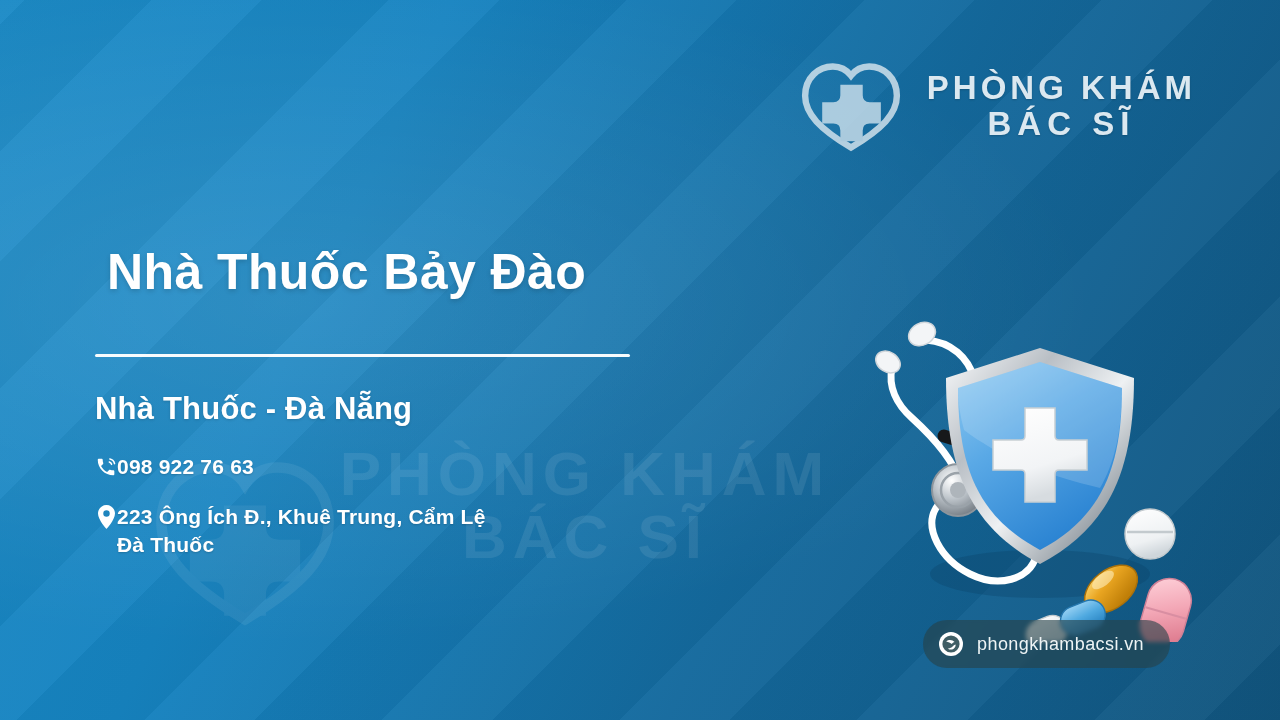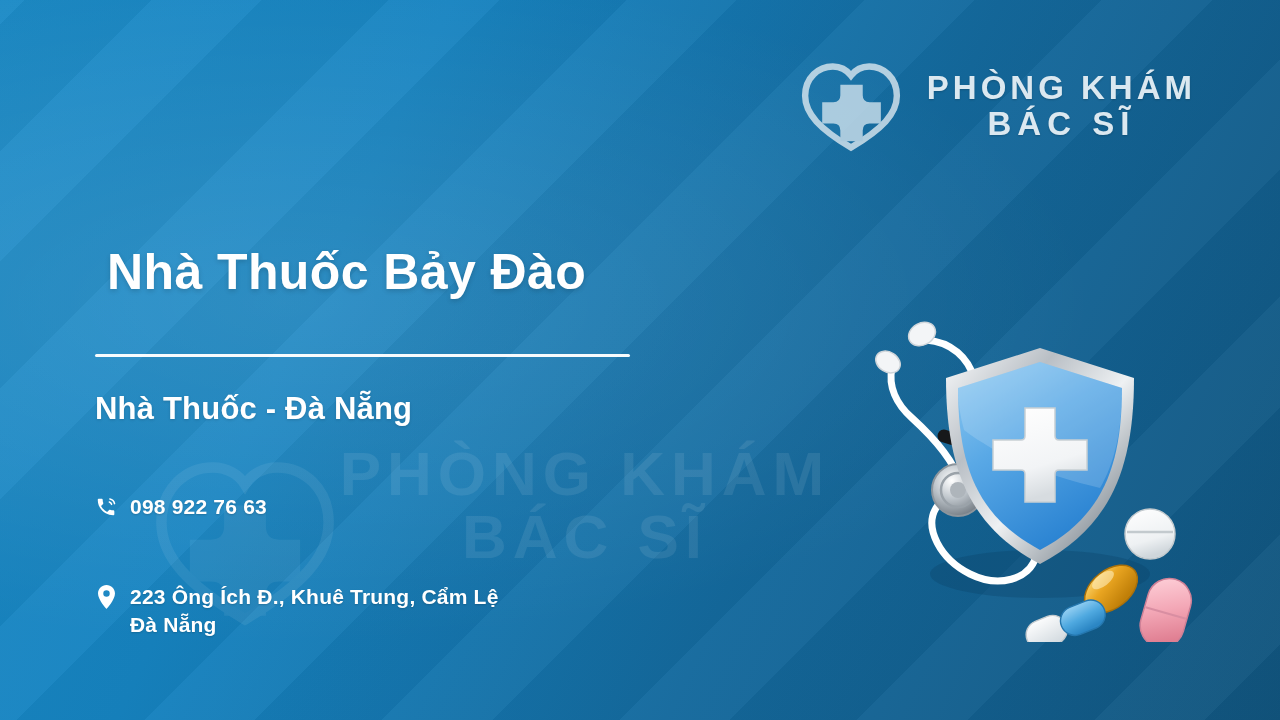--- a/index.html
+++ b/index.html
@@ -70,21 +70,21 @@
   }
   .rule{
     width:535px;height:3px;background:#ffffff;margin:54px 0 0 0;border-radius:2px;
     opacity:.97;
   }
   .subtitle{
     color:#ffffff;font-size:31px;font-weight:700;margin:34px 0 16px 0;letter-spacing:.2px;
     text-shadow:0 1px 3px rgba(0,0,0,.15);
   }
   .info{margin-top:26px;display:flex;flex-direction:column;gap:22px;}
-  .row{display:flex;align-items:flex-start;gap:13px;margin-top:40px;}
+  .row{display:flex;align-items:flex-start;gap:0;}
   .row .ico{width:22px;min-width:22px;height:26px;display:flex;align-items:center;justify-content:center;margin-top:1px;}
   .row .txt{
     color:#ffffff;font-size:21px;font-weight:700;line-height:1.33;letter-spacing:.2px;
     text-shadow:0 1px 2px rgba(0,0,0,.18);
   }
 
   
   .illo{position:absolute;right:52px;bottom:78px;width:380px;height:330px;}
 
   
@@ -148,21 +148,21 @@
       </div>
 
       <div class="row">
         <span class="ico">
           <svg width="19" height="24" viewBox="0 0 20 26">
             <path d="M10 0C4.9 0 .8 4.1.8 9.2.8 16.1 10 26 10 26s9.2-9.9 9.2-16.8C19.2 4.1 15.1 0 10 0zm0 12.6a3.5 3.5 0 1 1 0-7 3.5 3.5 0 0 1 0 7z" fill="#ffffff"></path>
           </svg>
         </span>
         <span class="txt">
           <span>223 Ông Ích Đ.,  Khuê Trung,  Cẩm Lệ</span><br>
-          <span>Đà Nẵng</span>
+          <span>Đà Thuốc</span>
         </span>
       </div>
 
     </div>
   </div>
 
   <svg class="illo" viewBox="0 0 380 330">
     <defs>
       <linearGradient id="shieldBlue" x1="0" y1="0" x2="0.55" y2="1">
         <stop offset="0%" stop-color="#93ccf2"></stop>
@@ -257,14 +257,23 @@
         <rect x="176" y="298" width="42" height="29" rx="14.5" fill="url(#capWhite)" stroke="#c3cace" stroke-width="1.4"></rect>
         <rect x="213" y="298" width="46" height="29" rx="14.5" fill="url(#capBlue)" stroke="#2577ae" stroke-width="1.4"></rect>
       </g>
       <g transform="rotate(16 318 300)">
         <rect x="296" y="266" width="44" height="70" rx="22" fill="url(#pinkG)" stroke="#cf8096" stroke-width="1.5"></rect>
         <path d="M297 301 h42" stroke="#d98ea2" stroke-width="2"></path>
       </g>
     </g>
   </svg>
 
+  <div class="badge">
+    <svg class="g" viewBox="0 0 26 26">
+      <circle cx="13" cy="13" r="12" fill="#ffffff"></circle>
+      <circle cx="13" cy="13" r="8.6" fill="#3f5d64"></circle>
+      <path d="M8.2 10.4c2.8-2.2 6.4-1.6 8.4.6-1.2.2-2.2.9-2.7 2-1.5-1.3-3.6-1.9-5.7-2.6z" fill="#ffffff"></path>
+      <path d="M17.6 13.5c.3 2.6-1.9 5-4.6 5.1-1.3 0-2.4-.4-3.2-1.2 1.9.1 3.8-.7 5-2.1.9-1 1.9-1.6 2.8-1.8z" fill="#ffffff"></path>
+    </svg>
+    <span class="u">phongkhambacsi.vn</span>
+  </div>
 
 </div>
 
 </body></html>

